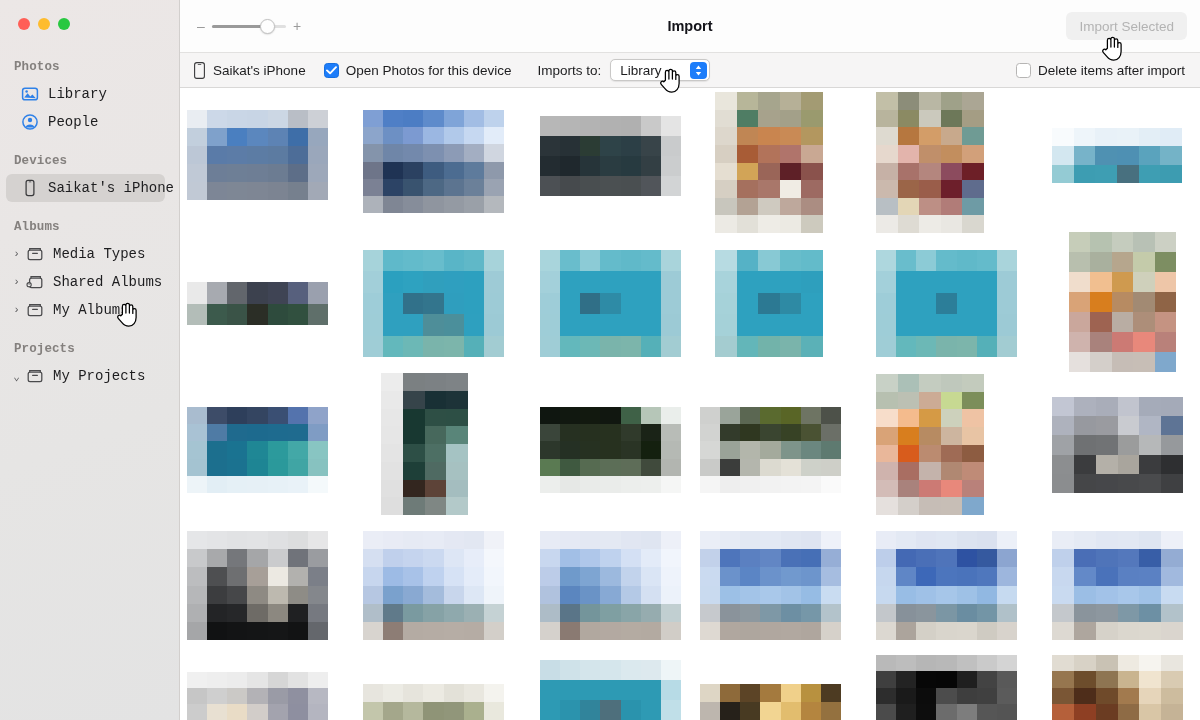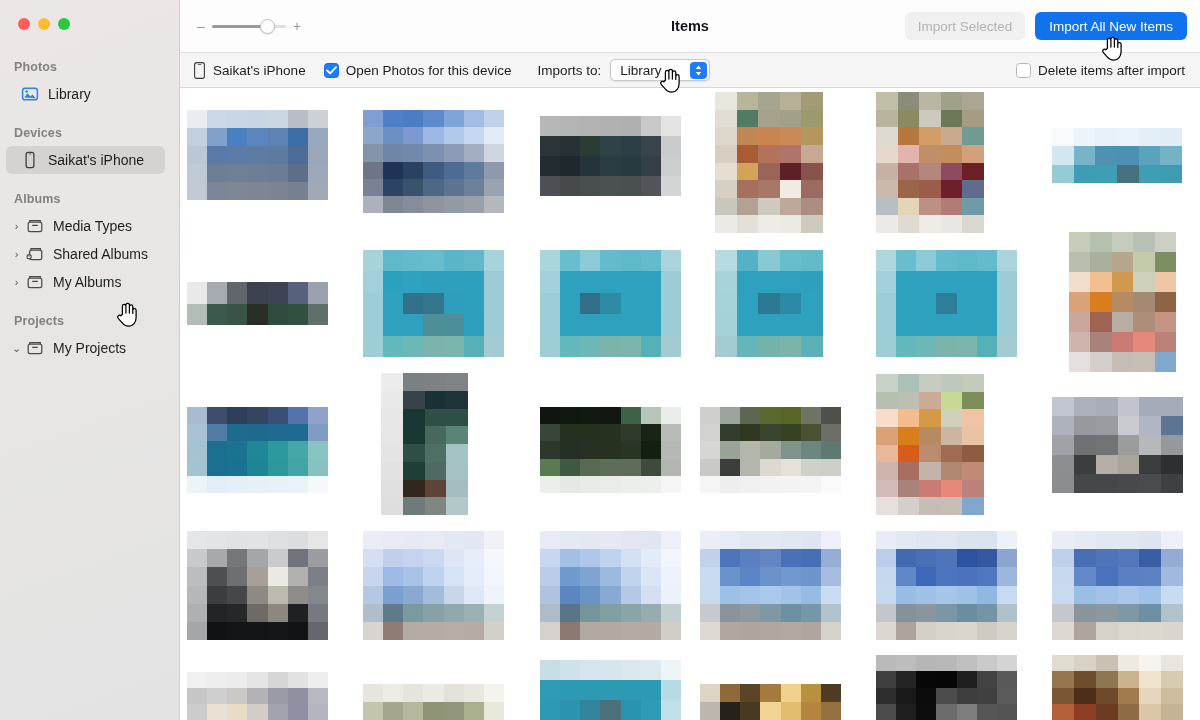--- a/index.html
+++ b/index.html
@@ -219,31 +219,41 @@
 <body>
 
 <div id="app">
 
   <div id="sidebar">
     <div class="traffic-lights">
       <div class="tl red"></div>
       <div class="tl yellow"></div>
       <div class="tl green"></div>
     </div>
-    <div id="sidebar-list" style="position:absolute;top:60px;left:0;right:8px;">
+    <div id="sidebar-list" style="position:absolute;top:60px;left:0;right:8px;font-family:Liberation Mono, monospace;">
         <div class="sb-section" style="margin:0 0 6px 0;">Photos</div>
         <div class="sb-row">
           <span class="ico">
             <svg width="18" height="18" viewBox="0 0 18 18">
               <rect x="1.6" y="3.2" width="14.8" height="11.6" rx="2.4" fill="none" stroke="#2f81e8" stroke-width="1.5"></rect>
               <path d="M3.2 12.6 L6.6 8.3 L9.3 11.6 L11.4 9.4 L14.8 13.2 Z" fill="#2f81e8"></path>
               <circle cx="5.6" cy="6.4" r="1.25" fill="#2f81e8"></circle>
             </svg>
           </span>
           <span class="lbl">Library</span>
+        </div>
+        <div class="sb-row">
+          <span class="ico">
+            <svg width="18" height="18" viewBox="0 0 18 18">
+              <circle cx="9" cy="9" r="7.1" fill="none" stroke="#2f81e8" stroke-width="1.5"></circle>
+              <circle cx="9" cy="7" r="2.2" fill="#2f81e8"></circle>
+              <path d="M4.3 14.6 a4.9 4.2 0 0 1 9.4 0" fill="#2f81e8"></path>
+            </svg>
+          </span>
+          <span class="lbl">People</span>
         </div>
         <div class="sb-section" style="margin:18px 0 6px 0;">Devices</div>
         <div class="sb-row selected">
           <span class="ico">
             <svg width="18" height="18" viewBox="0 0 18 18">
               <rect x="5.1" y="1.4" width="7.8" height="15.2" rx="2" fill="none" stroke="#3a3a3c" stroke-width="1.25"></rect>
               <rect x="7.6" y="2.6" width="2.8" height="0.75" rx="0.37" fill="#3a3a3c"></rect>
             </svg>
           </span>
           <span class="lbl">Saikat's iPhone</span>
@@ -303,25 +313,24 @@
     <div id="toolbar">
       <div class="zoom-slider">
         <span class="zs-sign">–</span>
         <div class="zs-track">
           <div class="zs-fill" id="zs-fill" style="width: 55.5px;"></div>
           <div class="zs-knob" id="zs-knob" style="left: 55.5px;"></div>
         </div>
         <span class="zs-sign">+</span>
       </div>
 
-      <div id="win-title">Items</div>
+      <div id="win-title">Import</div>
 
       <div class="tb-right">
         <div class="btn disabled">Import Selected</div>
-        <div class="btn primary">Import All New Items</div>
       </div>
     </div>
 
     <div id="subbar">
       <span class="device-ico">
         <svg width="11" height="17" viewBox="0 0 11 17">
           <rect x="0.6" y="0.6" width="9.8" height="15.8" rx="2.2" fill="none" stroke="#3a3a3c" stroke-width="1.1"></rect>
           <rect x="3.6" y="1.9" width="3.8" height="0.8" rx="0.4" fill="#3a3a3c"></rect>
         </svg>
       </span>

